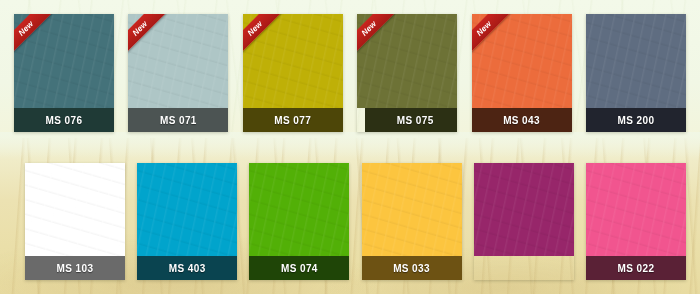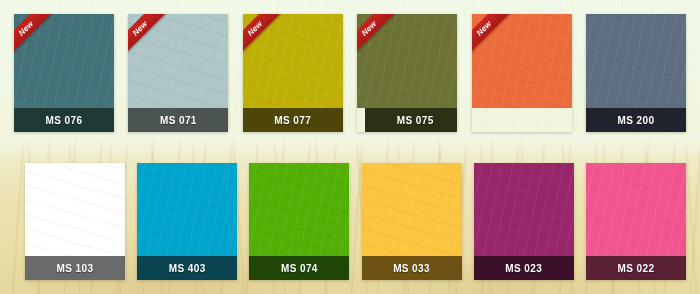--- a/index.html
+++ b/index.html
@@ -212,20 +212,21 @@
         </div>
         <div class="swatch-label" style="background: rgb(44, 48, 20); color: rgb(255, 255, 255); margin-left: 8px;">MS 075</div>
       </div>
       <div class="swatch">
         <div class="ribbon" style="background: linear-gradient(rgb(201, 36, 30) 0%, rgb(168, 26, 22) 100%);">
           <span class="ribbon-text">New</span>
         </div>
         <div class="swatch-color" style="background: rgb(236, 108, 60);">
           <div class="swatch-texture"></div>
         </div>
+        <div class="swatch-label" style="background: rgb(77, 36, 19); color: rgb(255, 255, 255);">MS 043</div>
       </div>
       <div class="swatch">
         <div class="swatch-color" style="background: rgb(95, 109, 129);">
           <div class="swatch-texture"></div>
         </div>
         <div class="swatch-label" style="background: rgb(33, 36, 46); color: rgb(255, 255, 255);">MS 200</div>
       </div>
     </div>
   <div class="row" id="row-bottom">
       <div class="swatch">
@@ -249,21 +250,20 @@
       <div class="swatch">
         <div class="swatch-color" style="background: rgb(252, 197, 63);">
           <div class="swatch-texture"></div>
         </div>
         <div class="swatch-label" style="background: rgb(109, 82, 19); color: rgb(255, 255, 255);">MS 033</div>
       </div>
       <div class="swatch">
         <div class="swatch-color" style="background: rgb(151, 38, 106);">
           <div class="swatch-texture"></div>
         </div>
-        <div class="swatch-label" style="background: rgb(60, 16, 41); color: rgb(255, 255, 255);">MS 023</div>
       </div>
       <div class="swatch">
         <div class="swatch-color" style="background: rgb(241, 85, 143);">
           <div class="swatch-texture"></div>
         </div>
         <div class="swatch-label" style="background: rgb(90, 33, 54); color: rgb(255, 255, 255);">MS 022</div>
       </div>
     </div>
 
 </div>

